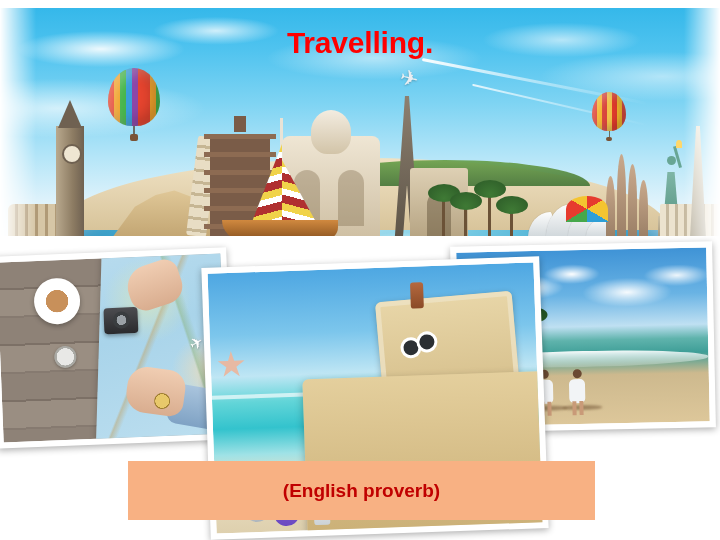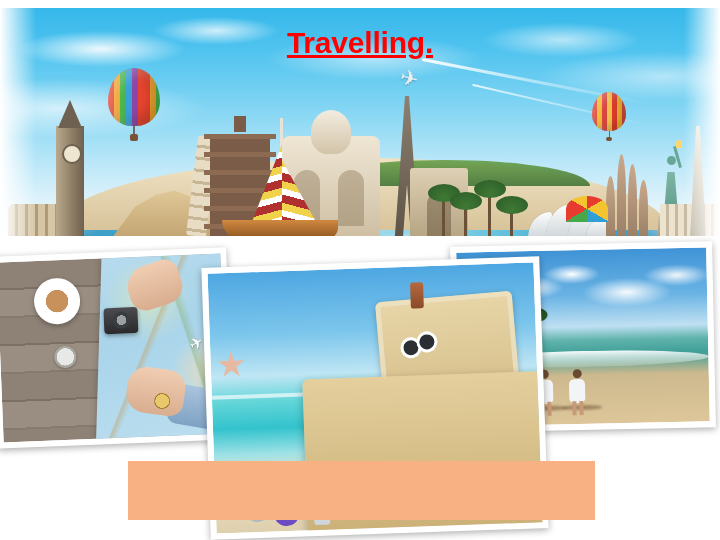--- a/index.html
+++ b/index.html
@@ -123,21 +123,21 @@
        clip-path:polygon(0 0,100% 100%,0 100%);
        background:repeating-linear-gradient(195deg,#b03030 0 8px,#f0d34a 8px 15px,#ffffff 15px 21px);}
   .umbrella{position:absolute;left:566px;top:188px;width:42px;height:26px;
        background:conic-gradient(#e63b2e 0 60deg,#f4c430 60deg 120deg,#2f9fd6 120deg 180deg,#46a84b 180deg 240deg,#e63b2e 240deg 300deg,#f4c430 300deg 360deg);
        border-radius:50% 50% 0 0;}
 
   
   .title{position:absolute;left:0;top:26px;width:720px;text-align:center;z-index:40;
          color:#FF0000;font-weight:700;font-size:30px;line-height:1.13;letter-spacing:-.2px;
          font-family:"Liberation Sans",sans-serif;}
-  .title .l2{display:block;text-decoration:underline;}
+  .title .l2{display:block;}
 
   
   .photo{position:absolute;background:#ffffff;box-shadow:0 2px 7px rgba(0,0,0,.32);}
   .photo .inner{position:absolute;inset:6px;overflow:hidden;}
 
   
   .photo-left{left:-6px;top:252px;width:236px;height:192px;transform:rotate(-2.3deg);z-index:12;}
   .map-scene{position:absolute;inset:0;
       background:repeating-linear-gradient(180deg,#8e8277 0 26px,#7c7066 26px 28px,#9a8e82 28px 54px,#867a70 54px 56px);}
   .map-paper{position:absolute;left:44%;top:-6%;width:70%;height:112%;transform:rotate(4deg);
@@ -380,15 +380,16 @@
       <div class="lock"></div>
       <div class="s1 strap"></div>
       <div class="s2 strap"></div>
       <div class="flipflop"></div>
       <div class="flipflop2"></div>
       <div class="bottle"></div>
     </div>
   </div>
 
   <div class="proverb">
+    <div>(English proverb)</div>
   </div>
 
 </div>
 
 </body></html>

